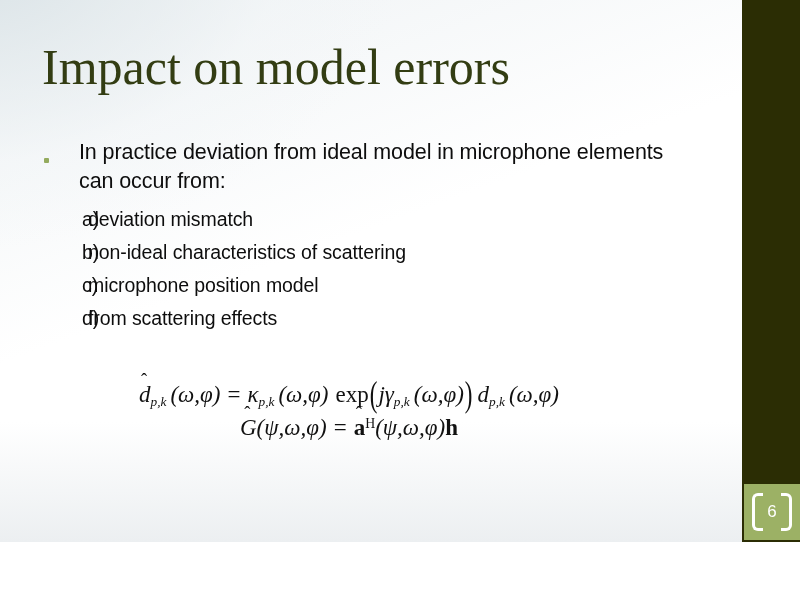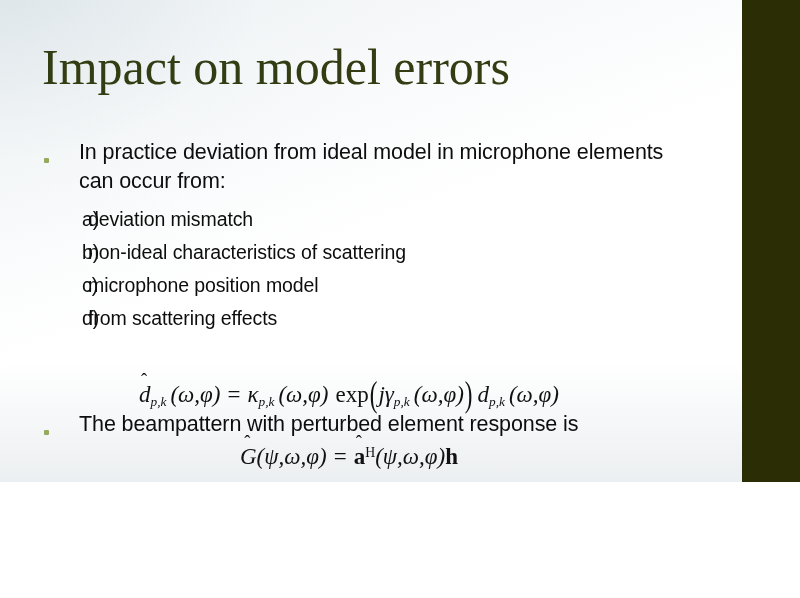--- a/index.html
+++ b/index.html
@@ -4,21 +4,21 @@
 <title>Slide</title>
 <style>
   html, body {
     margin: 0;
     padding: 0;
     background: #ffffff;
   }
   #slide {
     position: relative;
     width: 800px;
-    height: 482px;
+    height: 542px;
     overflow: hidden;
     background: #f0abfc;
     font-family: "Liberation Sans", sans-serif;
   }
   
   #slide .bg-wash {
     position: absolute;
     left: 0;
     top: 0;
     width: 742px;
@@ -249,24 +249,20 @@
       </li>
     </ul>
 
     <div class="gap"></div>
 
 
     <div class="equation eq1">
       <span class="hatbox narrow"><span class="hat">ˆ</span><span class="mi">d</span></span><span class="sub">p,k</span><span class="sp"></span><span class="mi">(ω,φ)</span><span class="sp2"></span><span class="mup">=</span><span class="sp2"></span><span class="mi">κ</span><span class="sub">p,k</span><span class="sp"></span><span class="mi">(ω,φ)</span><span class="sp2"></span><span class="mup">exp</span><span class="bigparen">(</span><span class="mi">j</span><span class="mi">γ</span><span class="sub">p,k</span><span class="sp"></span><span class="mi">(ω,φ)</span><span class="bigparen">)</span><span class="sp"></span><span class="mi">d</span><span class="sub">p,k</span><span class="sp"></span><span class="mi">(ω,φ)</span>
     </div>
 
-    <div class="bullet-row level1">
-      <div class="bullet-dot"><i></i></div>
-      <div class="bullet-text">The beampattern with perturbed element response is</div>
-    </div>
 
     <div class="equation eq2">
       <span class="hatbox narrow"><span class="hat">ˆ</span><span class="mi">G</span></span><span class="mi">(ψ,ω,φ)</span><span class="sp2"></span><span class="mup">=</span><span class="sp2"></span><span class="hatbox narrow"><span class="hat">ˆ</span><span class="mbf">a</span></span><span class="sup">H</span><span class="mi">(ψ,ω,φ)</span><span class="mbf">h</span>
     </div>
 
   </div>
 
   <div class="side-bar"></div>
   <div class="page-badge">
     <span class="bracket left"></span>

